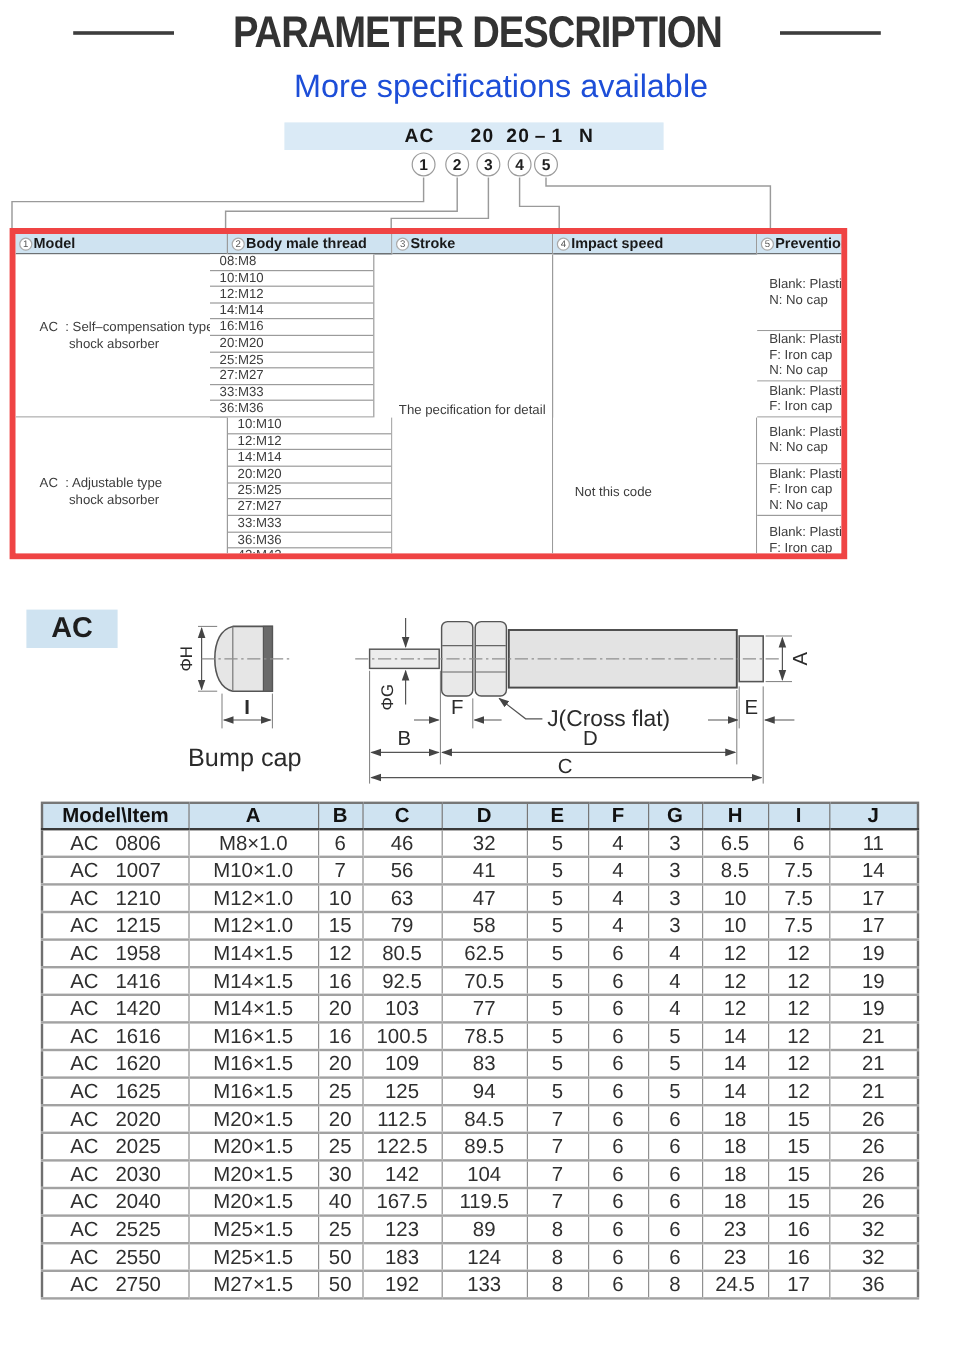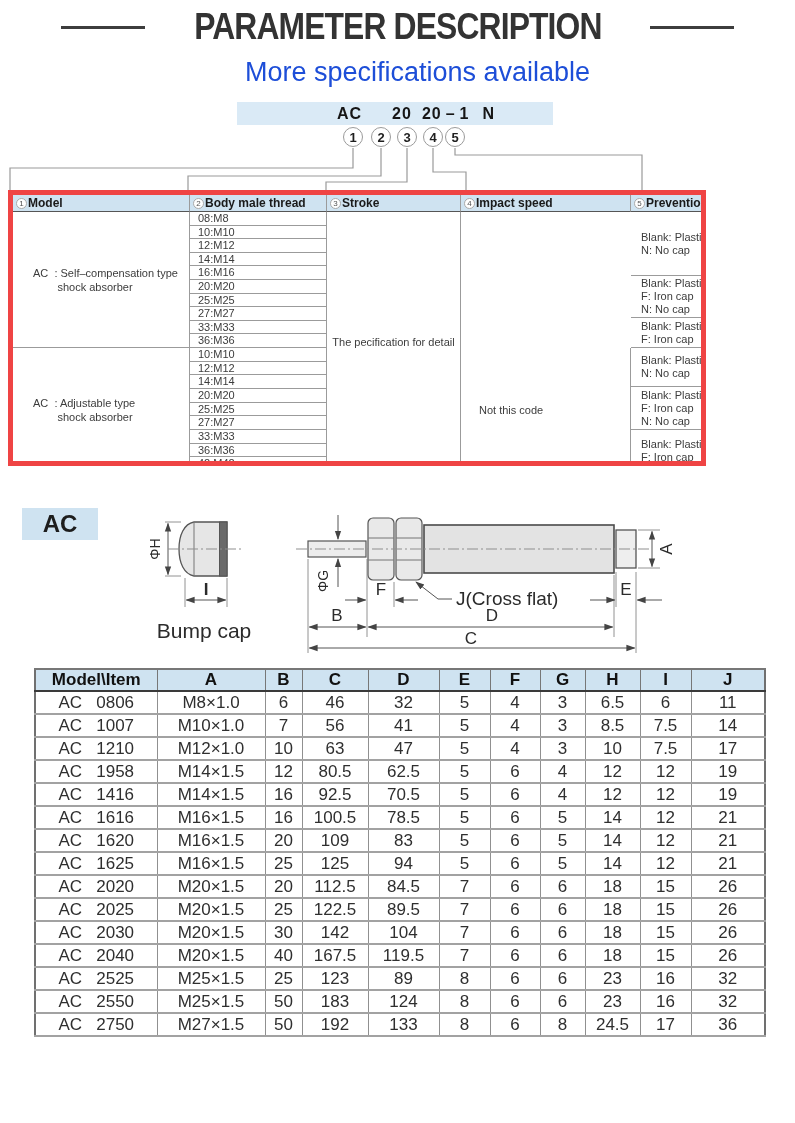--- a/index.html
+++ b/index.html
@@ -32,21 +32,21 @@
   .circled { display:inline-block; width:11px; height:11px; border:1px solid #aaa; border-radius:50%; font-size:8px;
              line-height:10px; text-align:center; font-weight:normal; color:#555; margin-right:1px; vertical-align:1px; background:#fff; }
   .sh1{left:0;top:0;width:177px;height:17px}
   .sh2{left:177px;top:0;width:137px;height:17px}
   .sh3{left:314px;top:0;width:134px;height:17px}
   .sh4{left:448px;top:0;width:170px;height:17px}
   .sh5{left:618px;top:0;width:163px;height:17px;border-right:none}
   .model1{left:0;top:17px;width:177px;height:136px}
   .model2{left:0;top:153px;width:177px;height:123px;border-bottom:none}
   .model-cell{display:flex;align-items:center;padding-left:20px;white-space:pre;line-height:14px}
-  .threads1{left:177px;top:17px;width:137px;height:136px;border-bottom:none}
+  .threads1{left:162px;top:17px;width:137px;height:136px;border-bottom:none}
   .threads2{left:177px;top:153px;width:137px;height:123px;border-bottom:none}
   .thread-row{height:13.6px;line-height:13px;padding-left:8px;border-bottom:1px solid #9b9b9b}
   .threads2 .thread-row{height:13.66px}
   .threads2 .thread-row:last-child{border-bottom:none}
   .stroke-cell{left:314px;top:17px;width:134px;height:259px;border-bottom:none;display:flex;align-items:center;justify-content:center;text-align:center}
   .impact1{left:448px;top:17px;width:170px;height:136px;display:flex;flex-direction:column;justify-content:center;padding-left:10px;white-space:pre-line;line-height:15px}
   .impact2{left:448px;top:153px;width:170px;height:123px;border-bottom:none;display:flex;align-items:center;padding-left:18px}
   .cap{left:618px;width:163px;border-right:none;display:flex;align-items:center;padding-left:10px;white-space:pre-line;line-height:13px}
   .cap1{top:17px;height:64px}.cap2{top:81px;height:42px}.cap3{top:123px;height:30px}
   .cap4{top:153px;height:39px}.cap5{top:192px;height:43px}.cap6{top:235px;height:41px;border-bottom:none}
@@ -298,38 +298,64 @@
           <td>63</td>
           <td>47</td>
           <td>5</td>
           <td>4</td>
           <td>3</td>
           <td>10</td>
           <td>7.5</td>
           <td>17</td>
         </tr>
         <tr>
+          <td>AC   1215</td>
+          <td>M12×1.0</td>
+          <td>15</td>
+          <td>79</td>
+          <td>58</td>
+          <td>5</td>
+          <td>4</td>
+          <td>3</td>
+          <td>10</td>
+          <td>7.5</td>
+          <td>17</td>
+        </tr>
+        <tr>
           <td>AC   1958</td>
           <td>M14×1.5</td>
           <td>12</td>
           <td>80.5</td>
           <td>62.5</td>
           <td>5</td>
           <td>6</td>
           <td>4</td>
           <td>12</td>
           <td>12</td>
           <td>19</td>
         </tr>
         <tr>
           <td>AC   1416</td>
           <td>M14×1.5</td>
           <td>16</td>
           <td>92.5</td>
           <td>70.5</td>
+          <td>5</td>
+          <td>6</td>
+          <td>4</td>
+          <td>12</td>
+          <td>12</td>
+          <td>19</td>
+        </tr>
+        <tr>
+          <td>AC   1420</td>
+          <td>M14×1.5</td>
+          <td>20</td>
+          <td>103</td>
+          <td>77</td>
           <td>5</td>
           <td>6</td>
           <td>4</td>
           <td>12</td>
           <td>12</td>
           <td>19</td>
         </tr>
         <tr>
           <td>AC   1616</td>
           <td>M16×1.5</td>

